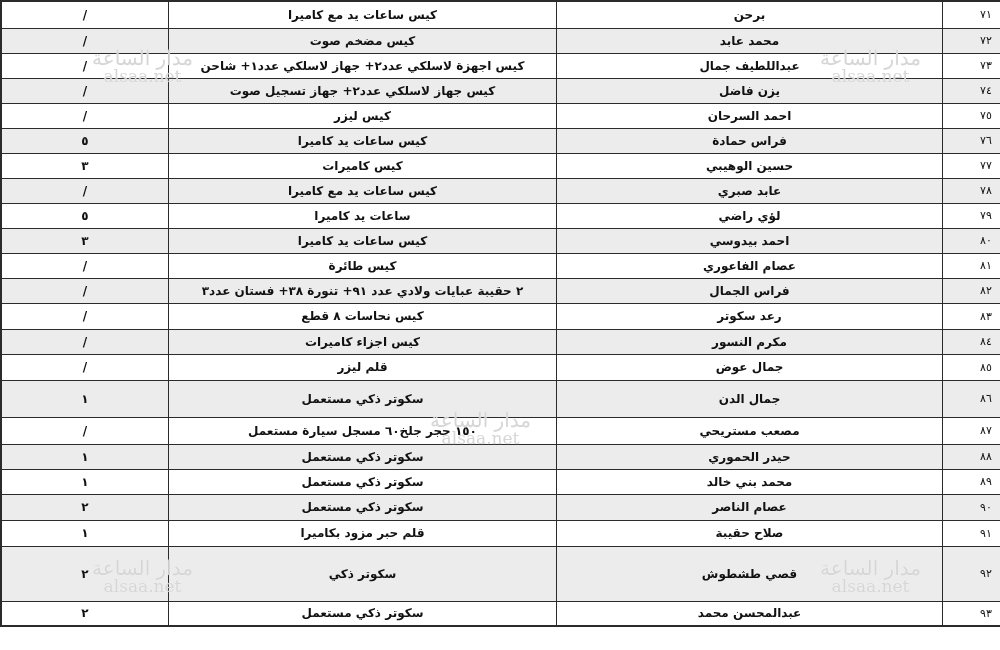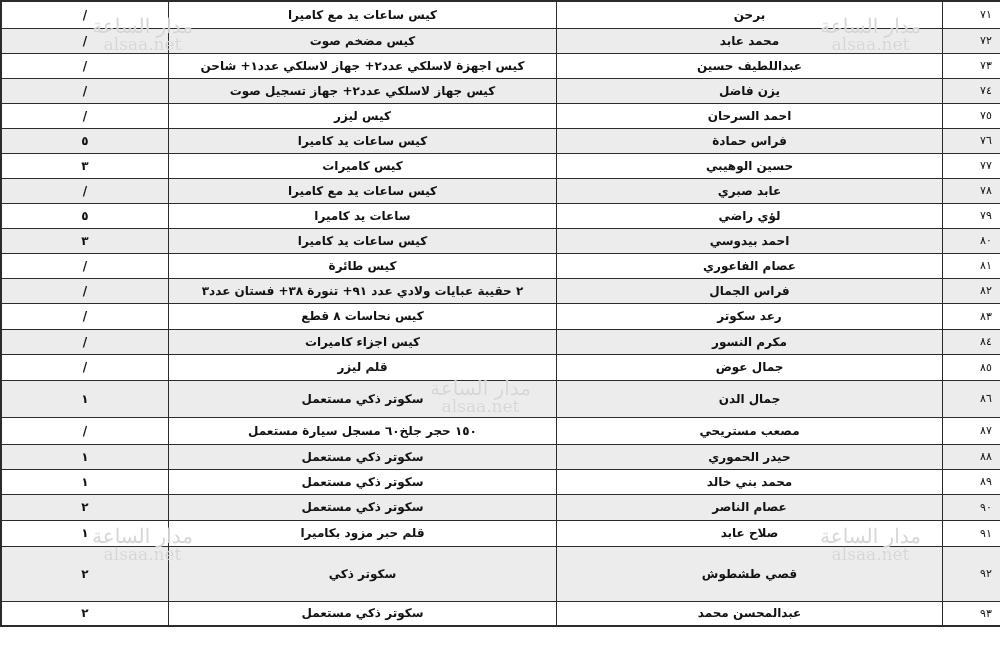--- a/index.html
+++ b/index.html
@@ -20,21 +20,21 @@
     table.seized tr:nth-child(odd) td { background:#ffffff; }
     td.col-no { width:78px; font-weight:normal !important; font-size:11px !important; }
     td.col-name { width:377px; }
     td.col-item { width:379px; }
     td.col-qty { width:158px; }
     .watermark {
       position:absolute; color:rgba(200,200,200,0.75); text-align:center;
       font-family:"DejaVu Serif", serif; line-height:1; pointer-events:none;
       text-shadow: 0 0 1px #fff;
     }
-    .watermark .wm-ar { font-size:20px; display:block; direction:rtl; }
+    .watermark .wm-ar { font-size:20px; display:block; direction:rtl;margin-top:32px; }
     .watermark .wm-en { font-size:17px; display:block; }
   </style>
 </head>
 <body>
 
 <table class="seized">
   <tbody id="tbody">
       <tr style="height: 27px;">
         <td class="col-no">٧١</td>
         <td class="col-name">برحن</td>
@@ -42,21 +42,21 @@
         <td class="col-qty">/</td>
       </tr>
       <tr style="height: 25px;">
         <td class="col-no">٧٢</td>
         <td class="col-name">محمد عابد</td>
         <td class="col-item">كيس مضخم صوت</td>
         <td class="col-qty">/</td>
       </tr>
       <tr style="height: 25px;">
         <td class="col-no">٧٣</td>
-        <td class="col-name">عبداللطيف حسين</td>
+        <td class="col-name">عبداللطيف جمال</td>
         <td class="col-item">كيس اجهزة لاسلكي عدد٢+ جهاز لاسلكي عدد١+ شاحن</td>
         <td class="col-qty">/</td>
       </tr>
       <tr style="height: 25px;">
         <td class="col-no">٧٤</td>
         <td class="col-name">يزن فاضل</td>
         <td class="col-item">كيس جهاز لاسلكي عدد٢+ جهاز تسجيل صوت</td>
         <td class="col-qty">/</td>
       </tr>
       <tr style="height: 25px;">
@@ -150,21 +150,21 @@
         <td class="col-qty">١</td>
       </tr>
       <tr style="height: 26px;">
         <td class="col-no">٩٠</td>
         <td class="col-name">عصام الناصر</td>
         <td class="col-item">سكوتر ذكي مستعمل</td>
         <td class="col-qty">٢</td>
       </tr>
       <tr style="height: 26px;">
         <td class="col-no">٩١</td>
-        <td class="col-name">صلاح عابد</td>
+        <td class="col-name">صلاح حقيبة</td>
         <td class="col-item">قلم حبر مزود بكاميرا</td>
         <td class="col-qty">١</td>
       </tr>
       <tr style="height: 55px;">
         <td class="col-no">٩٢</td>
         <td class="col-name">قصي طشطوش</td>
         <td class="col-item">سكوتر ذكي</td>
         <td class="col-qty">٢</td>
       </tr>
       <tr style="height: 25px;">

